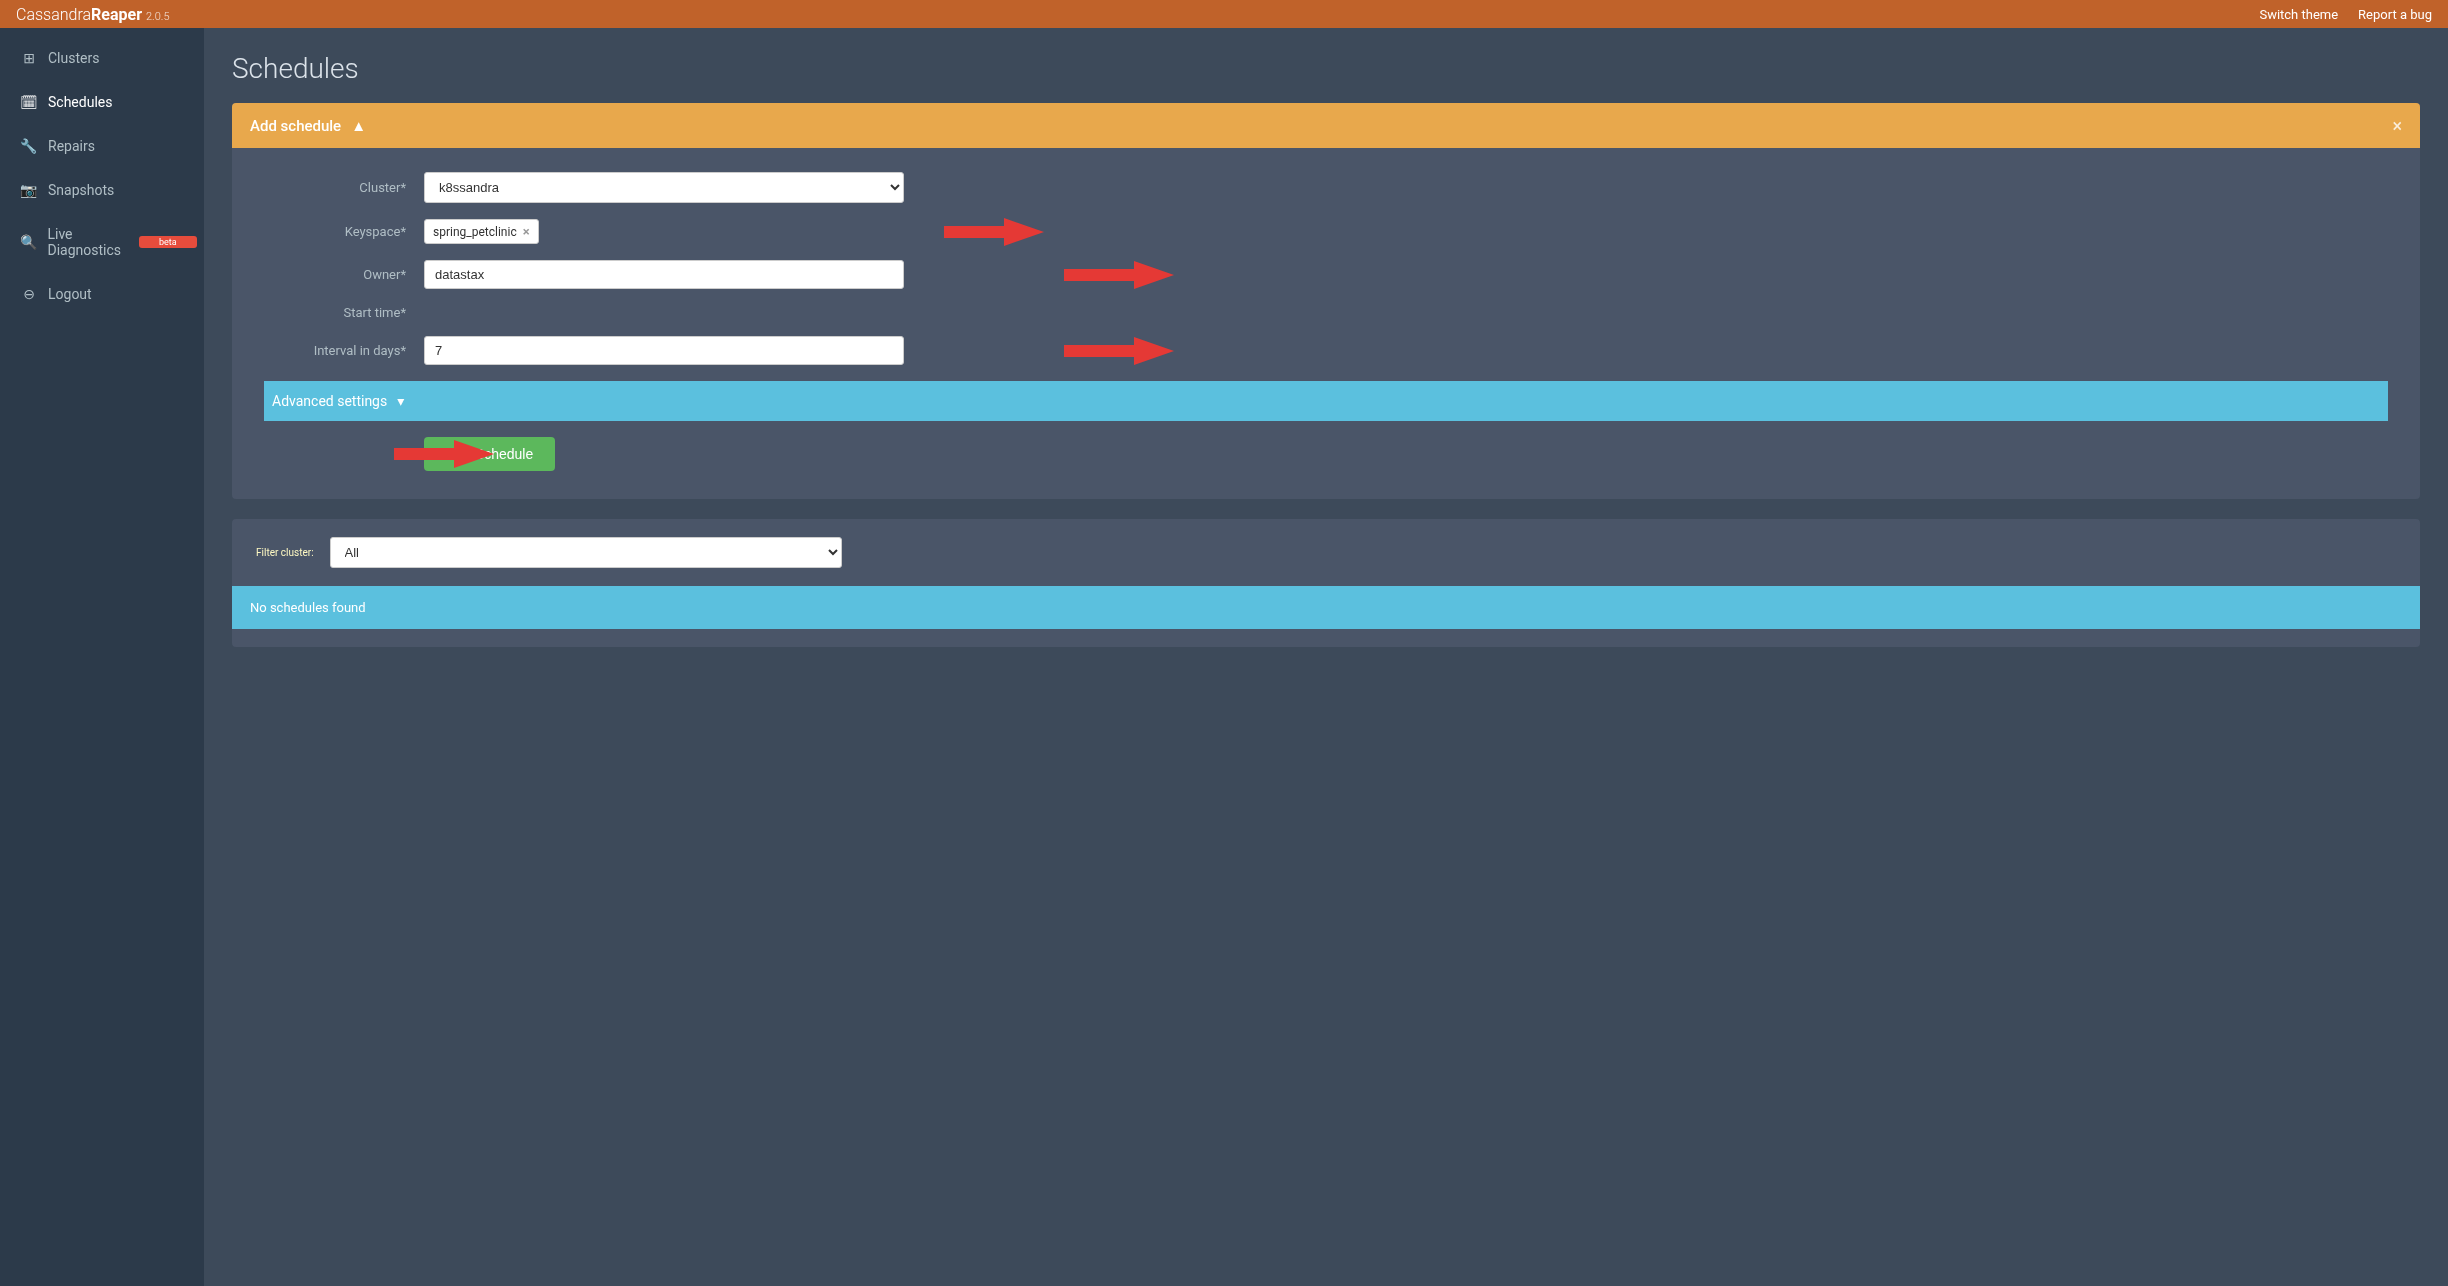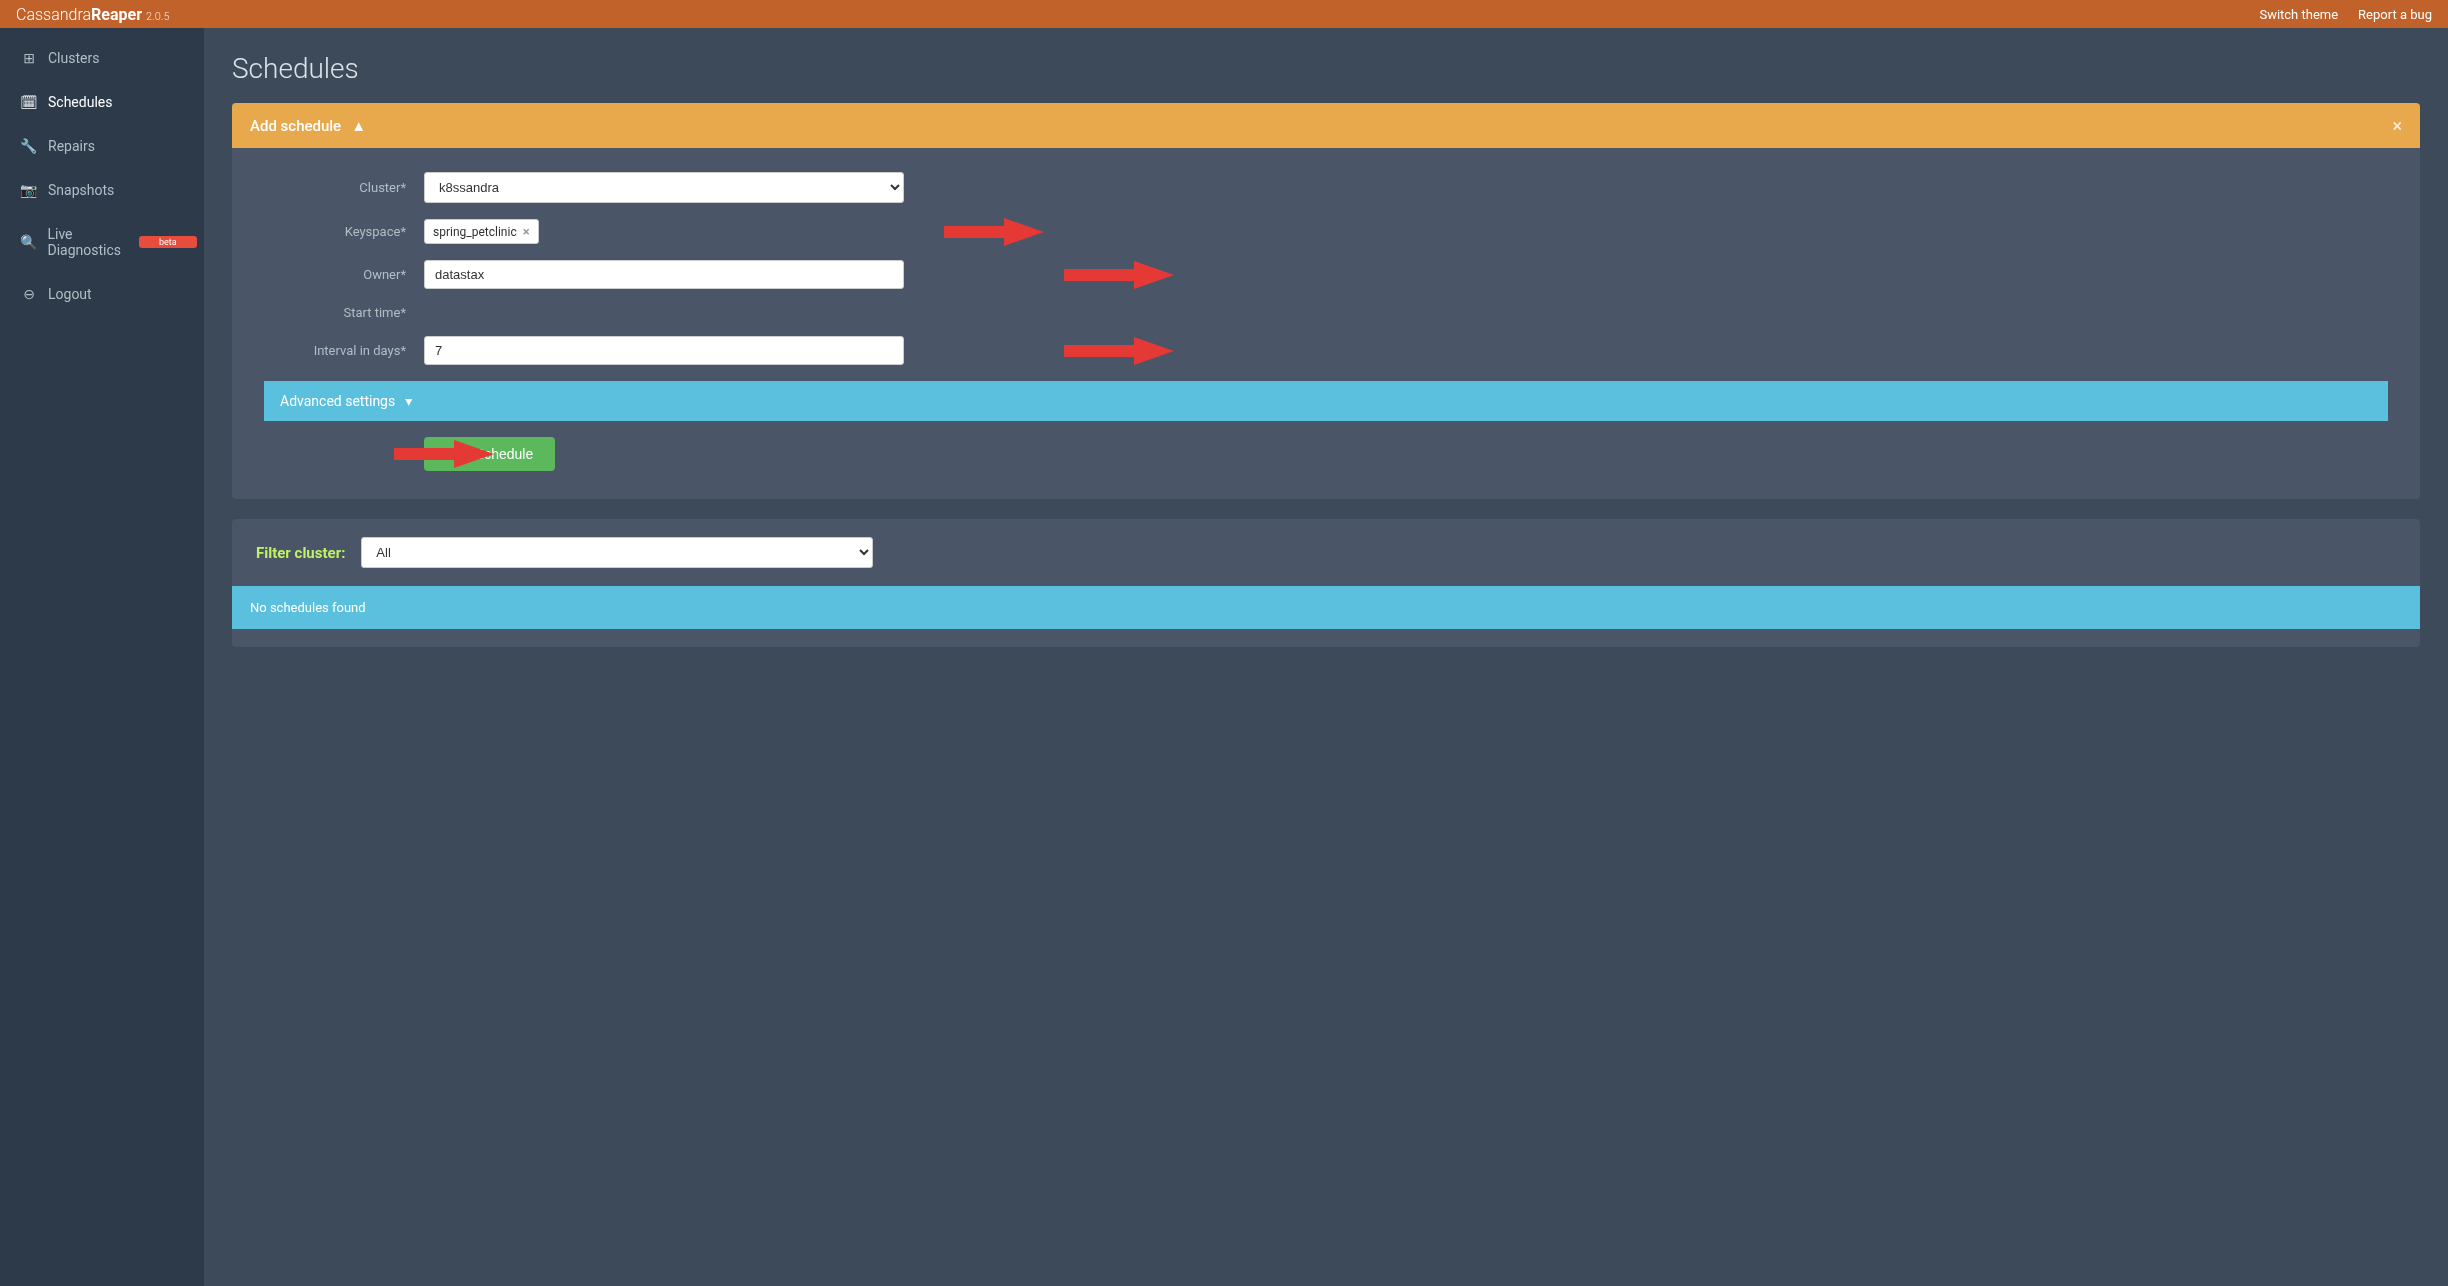--- a/index.html
+++ b/index.html
@@ -204,21 +204,21 @@
       padding: 5px 9px;
       border-radius: 3px;
       cursor: pointer;
       color: #ccc;
       font-size: 14px;
     }
 
     
     .advanced-bar {
       background: #5bc0de;
-      padding: 12px 16px;
+      padding: 12px 8px;
       display: flex;
       align-items: center;
       gap: 10px;
       cursor: pointer;
       color: #fff;
       font-size: 14px;
       margin: 8px 0 16px 0;
     }
 
     
@@ -234,24 +234,23 @@
     }
 
     
     .filter-row {
       display: flex;
       align-items: center;
       padding: 18px 24px;
       gap: 16px;
     }
     .filter-label {
-      color: #bef264;
-      font-size: 15px;
+      color: #fef9c3;
+      font-size: 10px;
       white-space: nowrap;
-      font-weight: bold;
     }
     .filter-select {
       width: 512px;
       padding: 6px 10px;
       background: #fff;
       border: 1px solid #ccc;
       border-radius: 3px;
       font-size: 13px;
       color: #333;
       outline: none;

